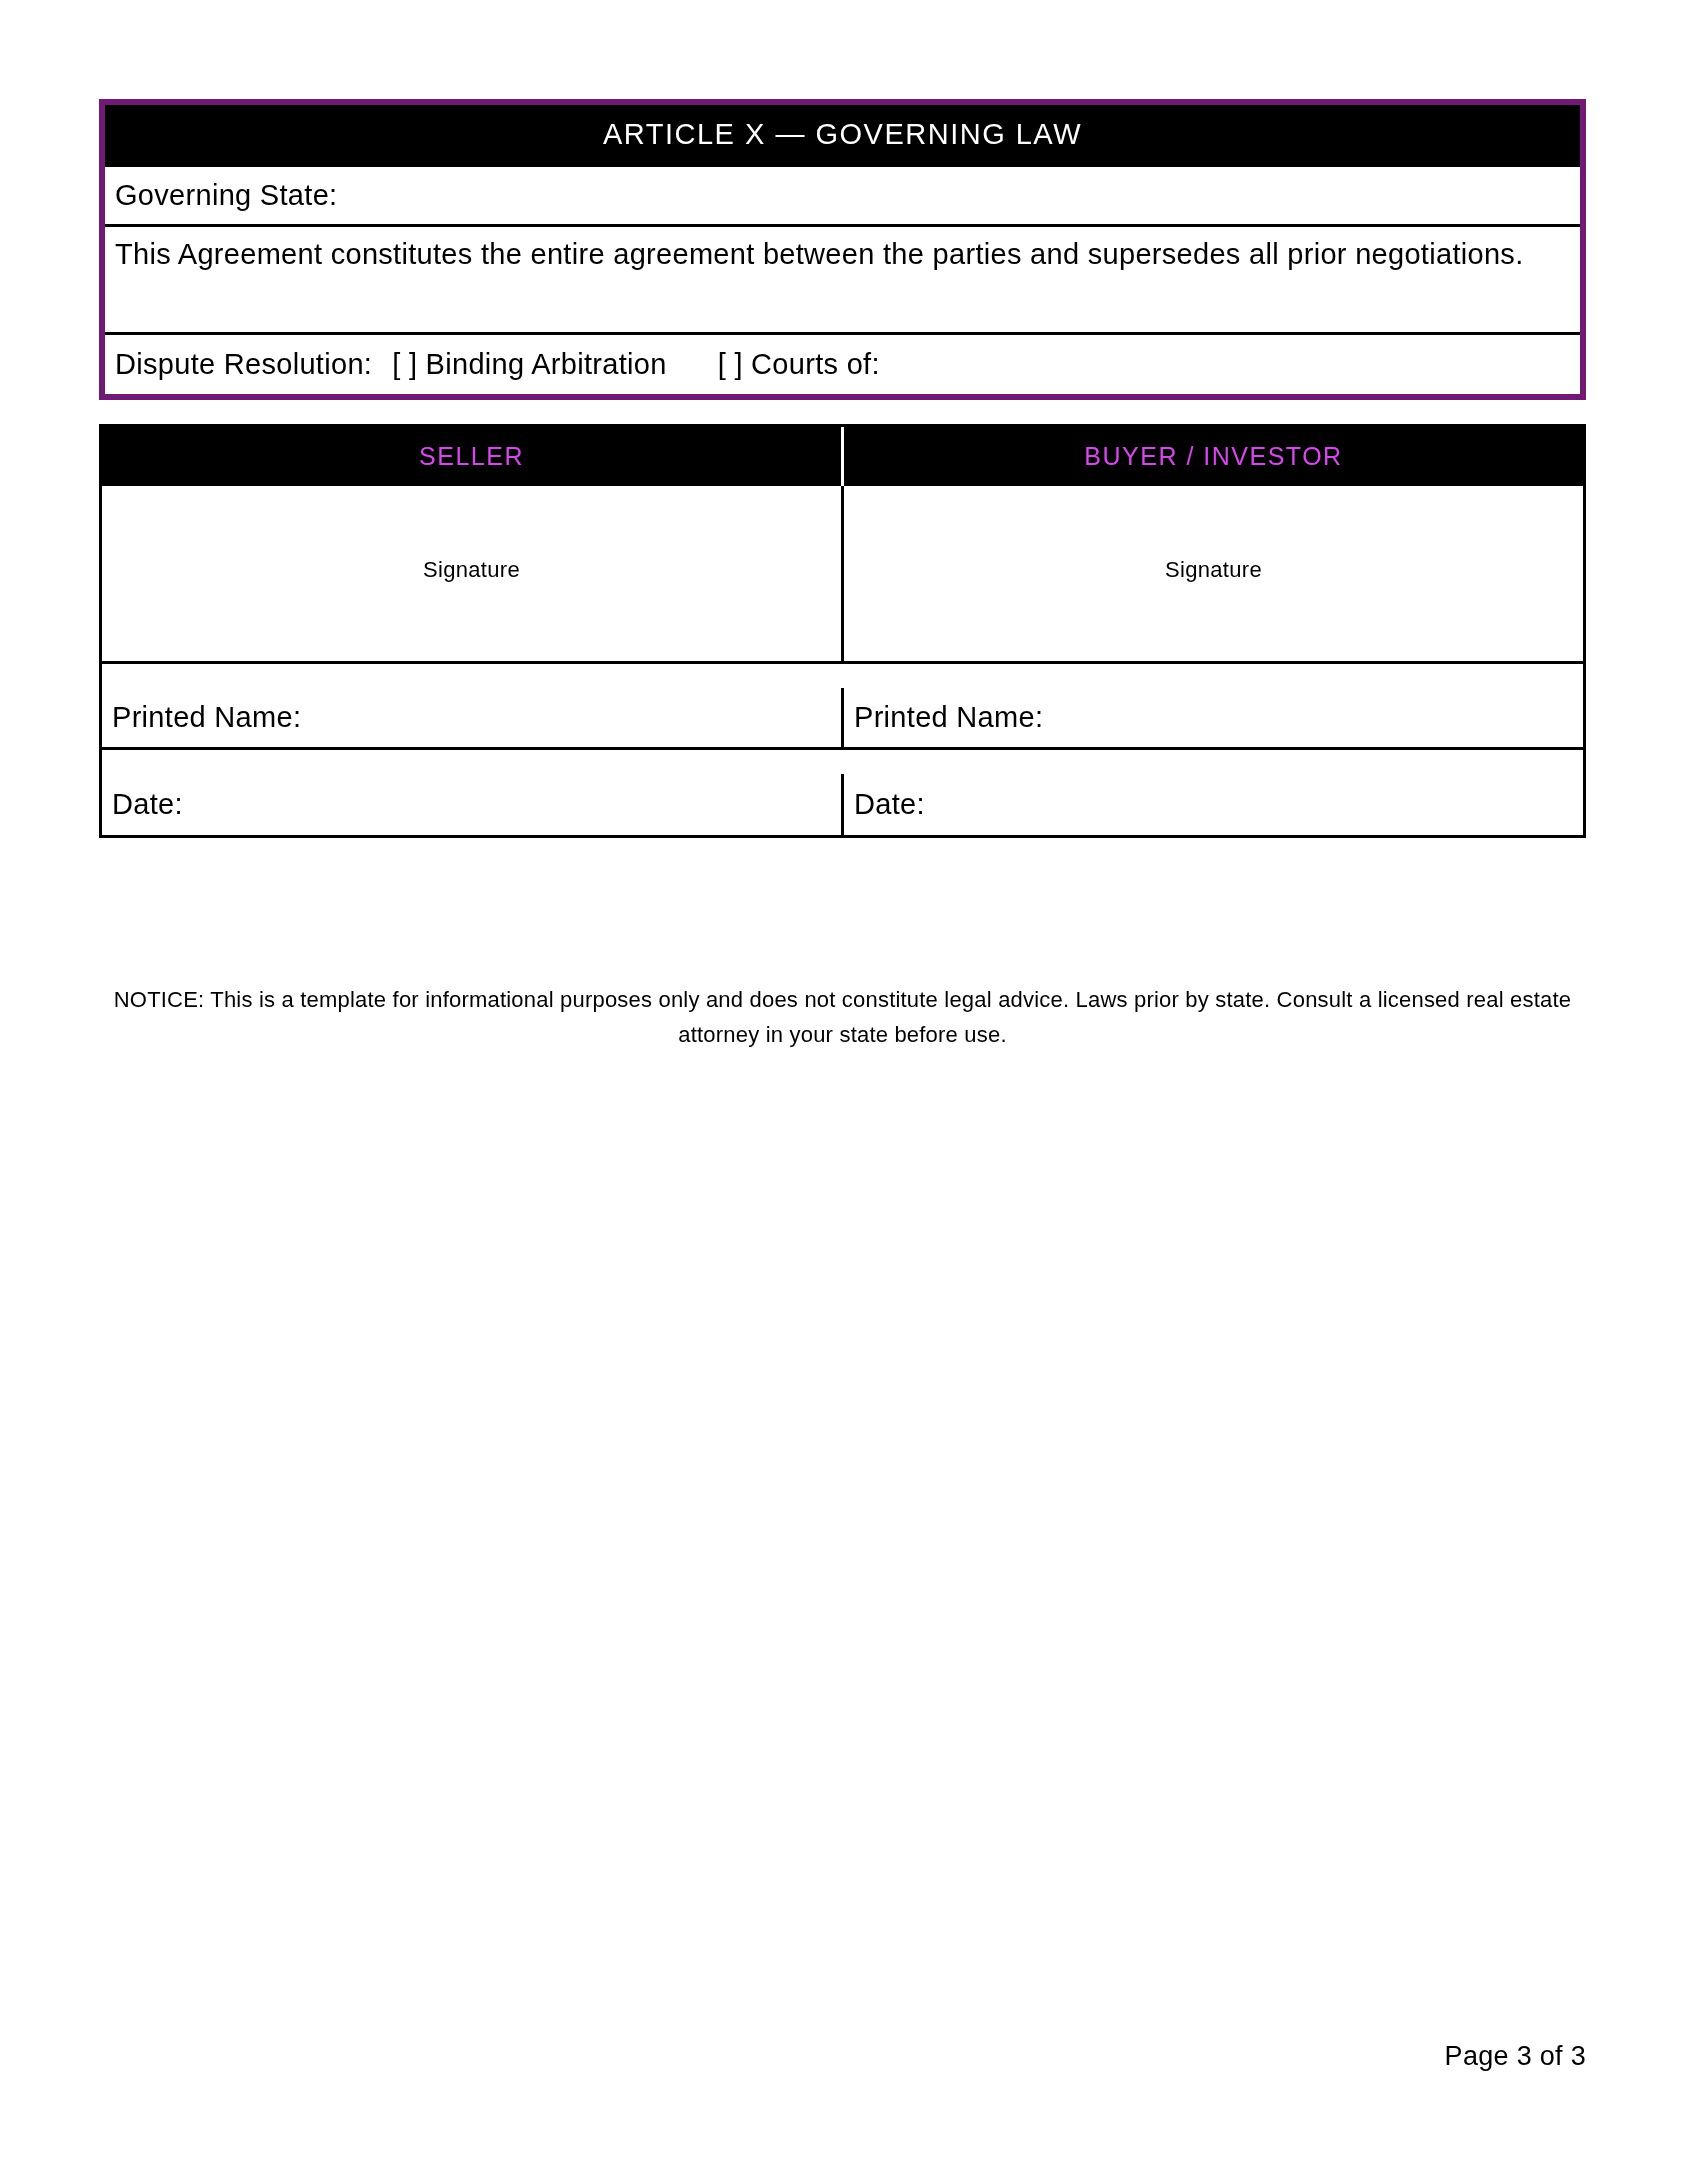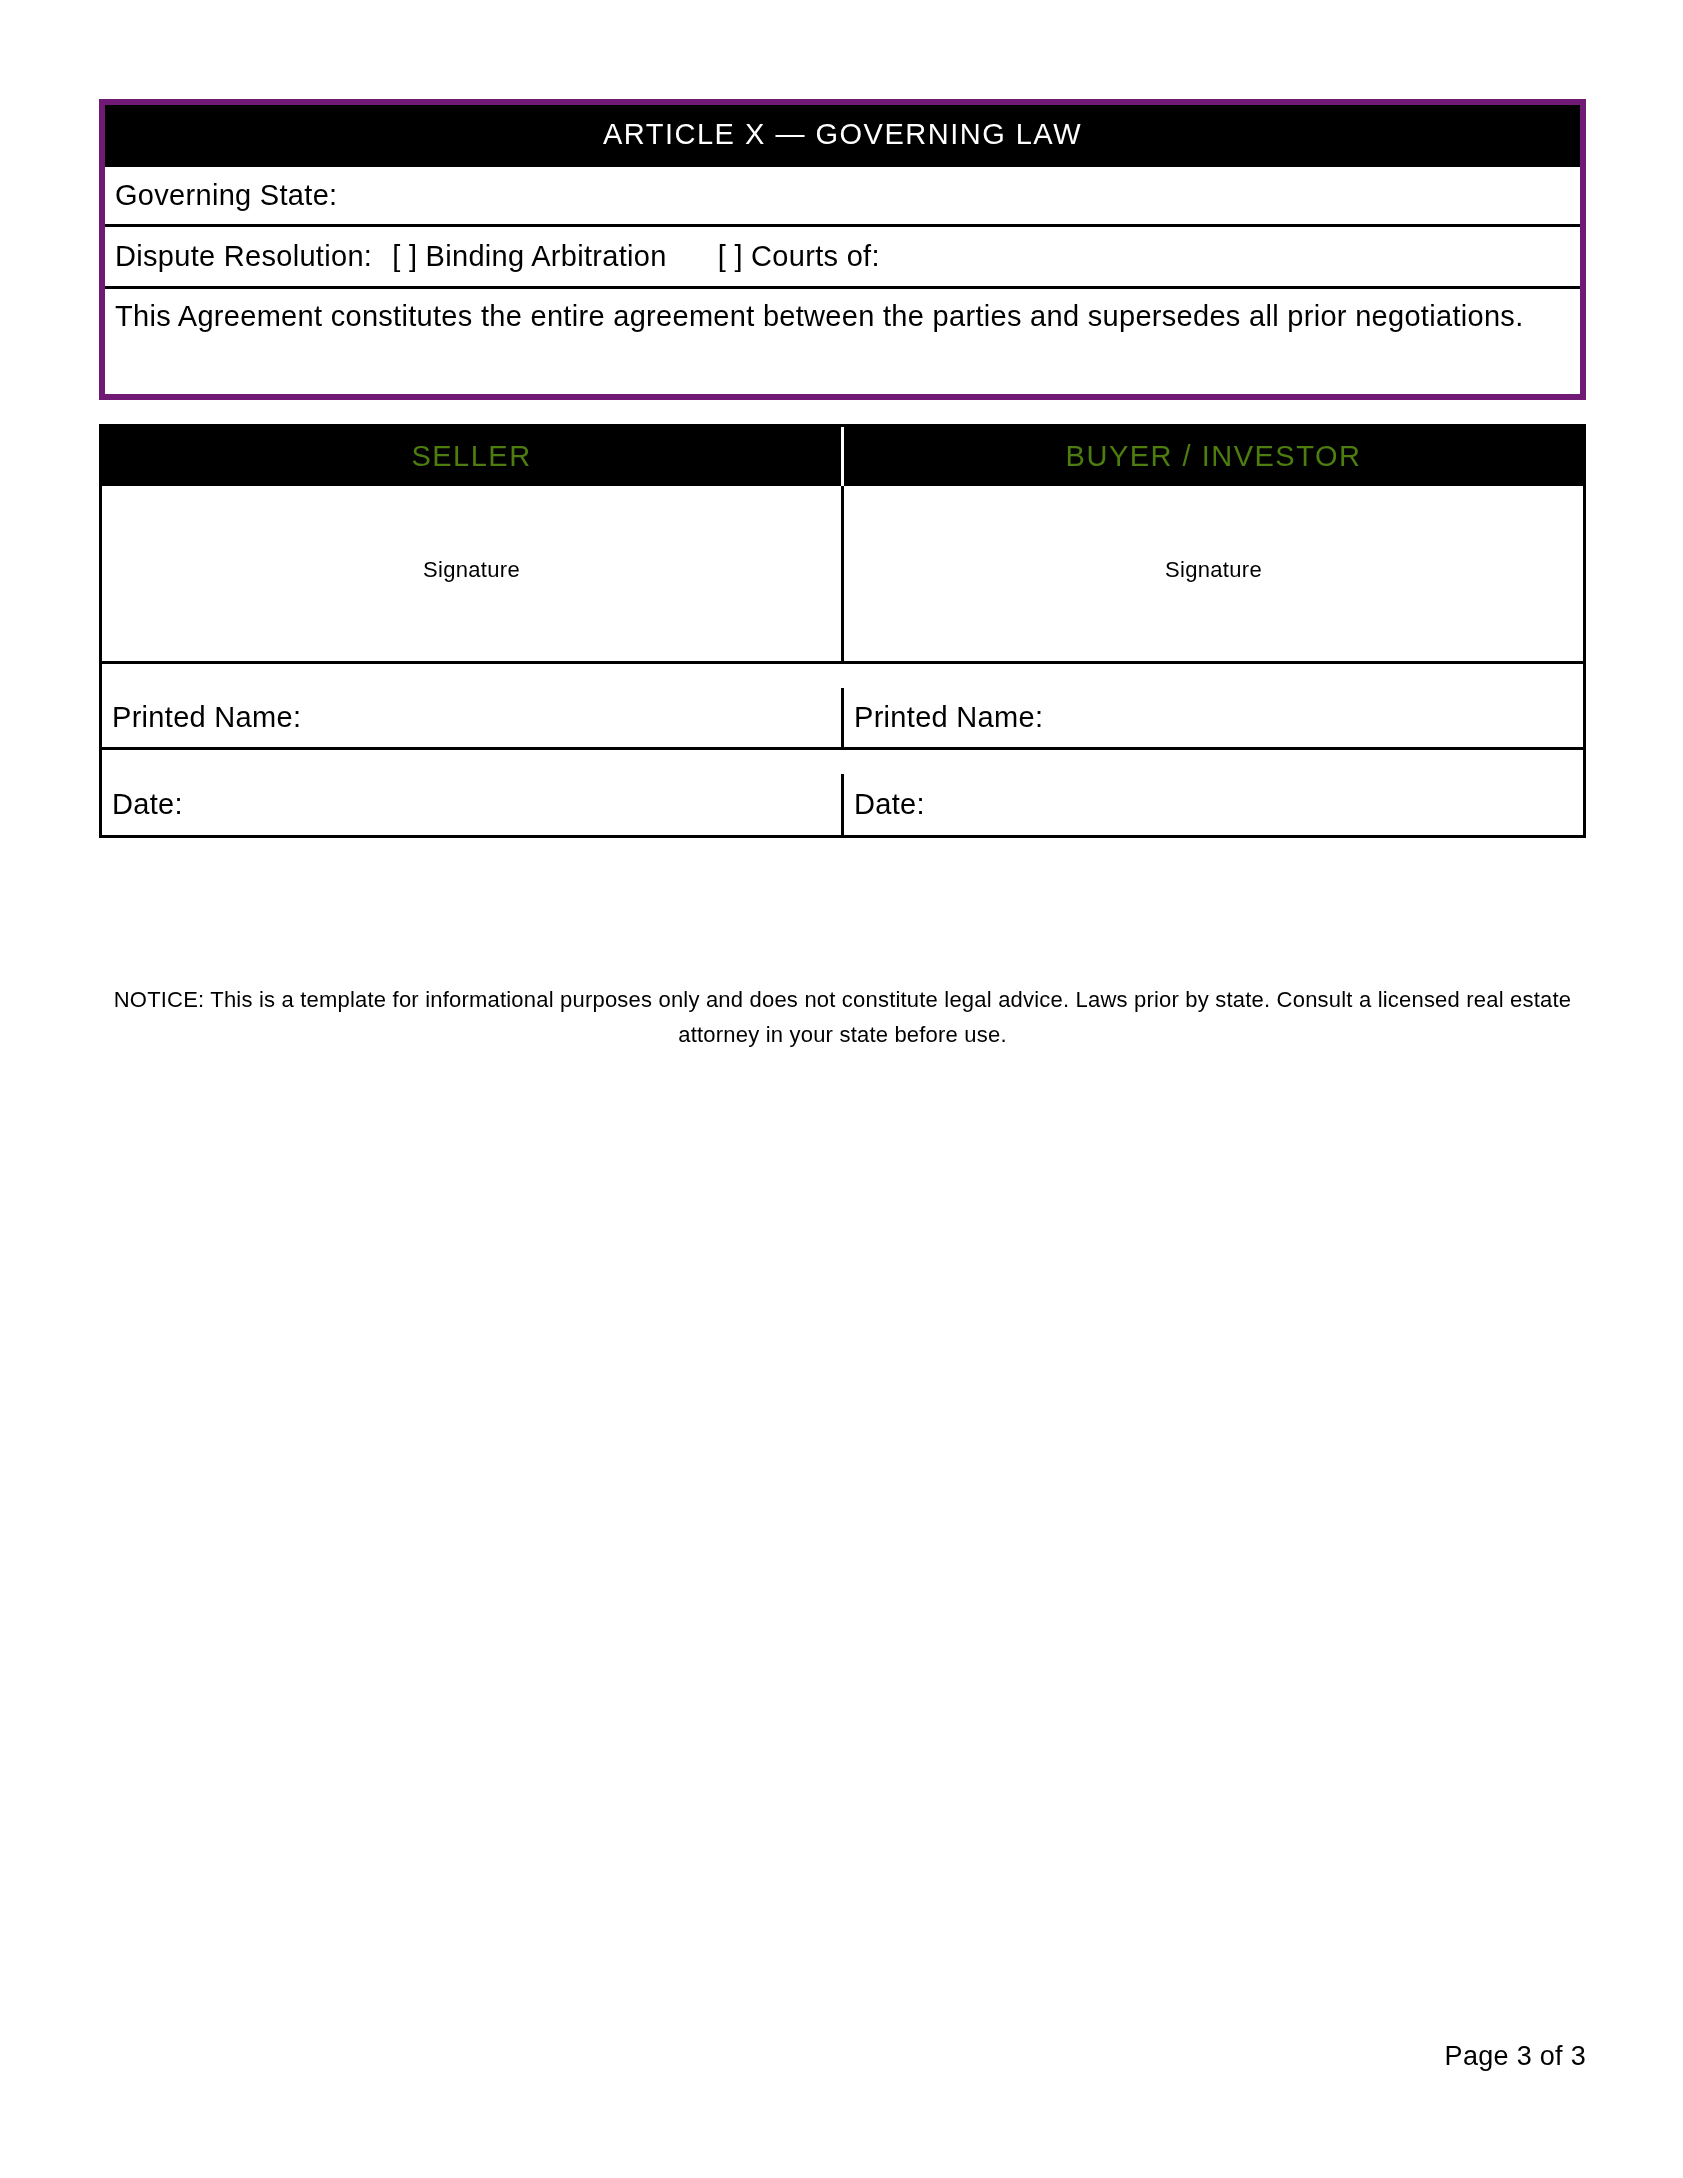--- a/index.html
+++ b/index.html
@@ -70,25 +70,25 @@
     border: 3px solid #000;
     background: #fff;
   }
   .sig-header {
     display: flex;
     height: 59px;
     background: #000;
   }
   .sig-header-cell {
     flex: 1 1 0;
-    color: #4d7c0f;
+    color: #d946ef;
     display: flex;
     align-items: center;
     justify-content: center;
-    font-size: 29px;
+    font-size: 25px;
     letter-spacing: 1.5px;
   }
   .sig-header-cell.right { border-left: 3px solid #ffffff; }
 
   .sig-row { display: flex; }
   .sig-row + .sig-row { border-top: 3px solid #000; }
   .sig-cell {
     flex: 1 1 0;
     box-sizing: border-box;
   }
@@ -142,29 +142,29 @@
 
 <div class="page">
 
   <div class="article-table">
     <div class="article-title">ARTICLE X — GOVERNING LAW</div>
 
     <div class="a-row row-governing">
       <span>Governing State:</span>
     </div>
 
+    <div class="a-row row-entire">
+      <span>This Agreement constitutes the entire agreement between the parties and supersedes all prior negotiations.</span>
+    </div>
+
     <div class="a-row row-dispute">
       <span>Dispute Resolution:</span>
       <span class="dispute-opt-1">[ ] Binding Arbitration</span>
       <span class="dispute-opt-2">[ ] Courts of:</span>
     </div>
-
-    <div class="a-row row-entire">
-      <span>This Agreement constitutes the entire agreement between the parties and supersedes all prior negotiations.</span>
-    </div>
   </div>
 
   <div class="signature-table">
     <div class="sig-header">
       <div class="sig-header-cell">SELLER</div>
       <div class="sig-header-cell right">BUYER / INVESTOR</div>
     </div>
 
     <div class="sig-row row-signature">
       <div class="sig-cell">

